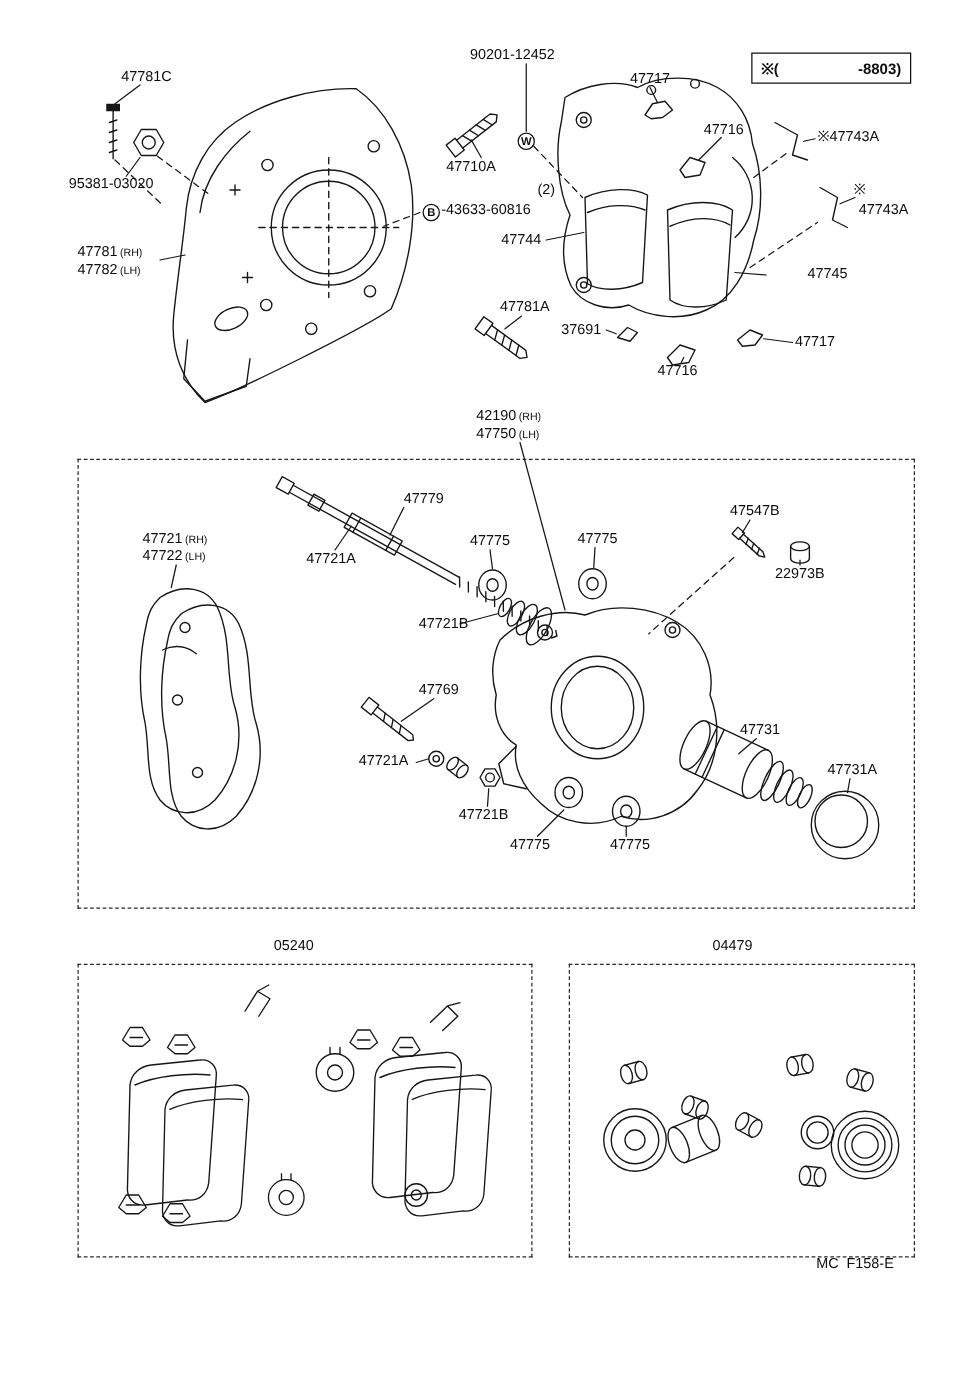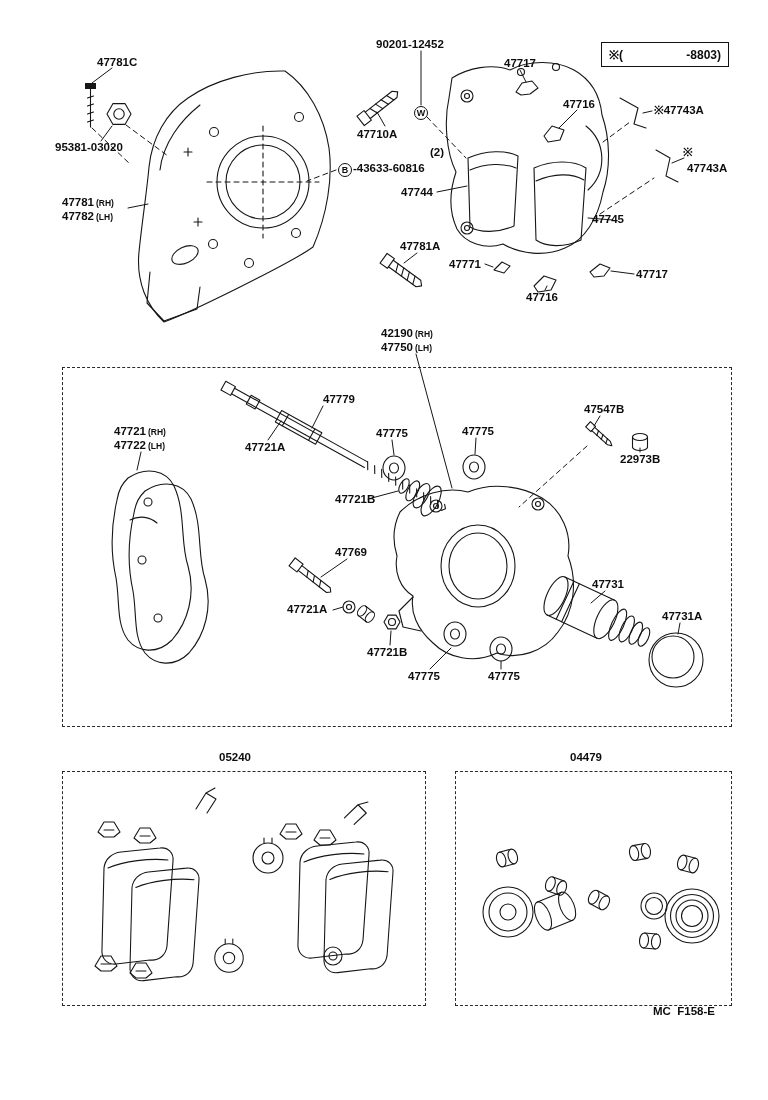--- a/index.html
+++ b/index.html
@@ -9,21 +9,21 @@
   }
   .dbox { position:absolute; border:1.6px dashed #2a2a2a; z-index:1; }
   .art  { position:absolute; left:0; top:0; z-index:2; }
   .art * { stroke:#161616; fill:none; stroke-width:1.1; stroke-linecap:round; stroke-linejoin:round; }
   .art .fl { fill:#161616; stroke:none; }
   .art .dash { stroke-dasharray:5 4; }
   .art .ldd line { stroke-dasharray:5 4; stroke-width:1; }
   .art .ld line { stroke-width:1; }
   .lbl {
     position:absolute; z-index:3; color:#0d0d0d;
-    font-size:11.5px; font-weight:bold; white-space:pre; line-height:12px;
+    font-size:11.5px; font-weight:normal; white-space:pre; line-height:12px;
   }
   .lbl .sfx { font-size:8.5px; margin-left:2px; }
   .marker {
     position:absolute; z-index:3; width:14px; height:14px; box-sizing:border-box;
     border:1.4px solid #111; border-radius:50%; color:#0d0d0d;
     font-size:9px; font-weight:bold; display:flex; align-items:center; justify-content:center;
   }
   .refbox {
     position:absolute; z-index:3; left:601px; top:42px; width:128px; height:25px;
     box-sizing:border-box; border:1.7px solid #111; display:flex; align-items:center;
@@ -347,29 +347,29 @@
   <span class="lbl" style="left:97px; top:56px">47781C</span>
   <span class="lbl" style="left:55px; top:141px">95381-03020</span>
   <span class="lbl" style="left:376px; top:38px">90201-12452</span>
   <span class="lbl" style="left:504px; top:57px">47717</span>
   <span class="lbl" style="left:563px; top:98px">47716</span>
   <span class="lbl" style="left:654px; top:104px">※47743A</span>
   <span class="lbl" style="left:357px; top:128px">47710A</span>
   <span class="lbl" style="left:430px; top:146px">(2)</span>
   <span class="lbl" style="left:353px; top:162px">-43633-60816</span>
   <span class="lbl" style="left:401px; top:186px">47744</span>
-  <span class="lbl" style="left:592px; top:213px">47745</span>
+  <span class="lbl" style="left:646px; top:213px">47745</span>
 
   <span class="lbl" style="left:62px; top:196px"><span>47781</span><span class="sfx">(RH)</span></span>
   <span class="lbl" style="left:62px; top:210px"><span>47782</span><span class="sfx">(LH)</span></span>
 
   <span class="lbl" style="left:683px; top:146px">※</span>
   <span class="lbl" style="left:687px; top:162px">47743A</span>
   <span class="lbl" style="left:400px; top:240px">47781A</span>
-  <span class="lbl" style="left:449px; top:258px">47771</span>
+  <span class="lbl" style="left:449px; top:258px">37691</span>
   <span class="lbl" style="left:636px; top:268px">47717</span>
   <span class="lbl" style="left:526px; top:291px">47716</span>
 
   <span class="lbl" style="left:381px; top:327px"><span>42190</span><span class="sfx">(RH)</span></span>
   <span class="lbl" style="left:381px; top:341px"><span>47750</span><span class="sfx">(LH)</span></span>
 
   <span class="lbl" style="left:323px; top:393px">47779</span>
   <span class="lbl" style="left:584px; top:403px">47547B</span>
 
   <span class="lbl" style="left:114px; top:425px"><span>47721</span><span class="sfx">(RH)</span></span>

